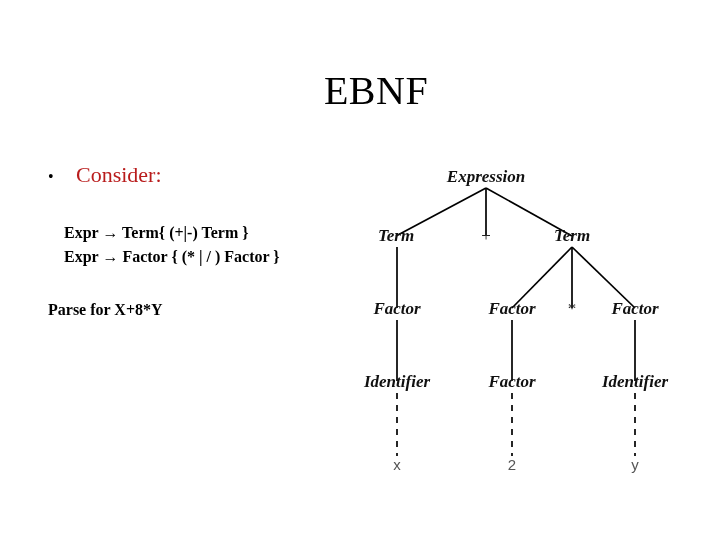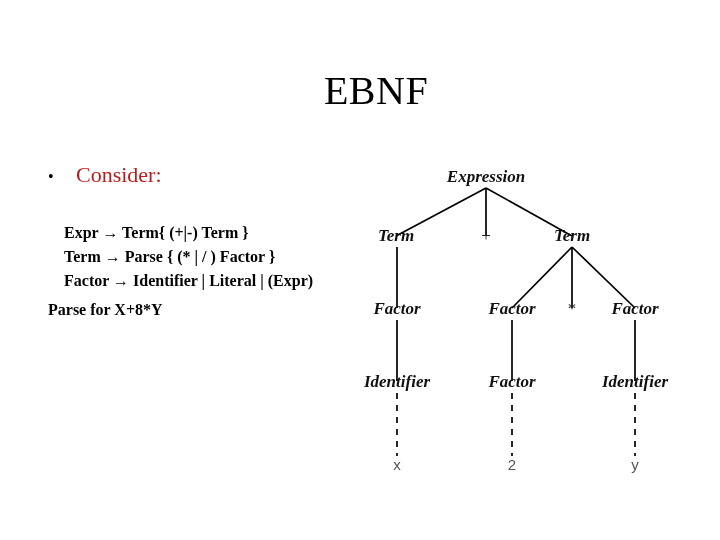--- a/index.html
+++ b/index.html
@@ -130,22 +130,21 @@
 
   <div id="slide-title">EBNF</div>
 
   <div id="bullet-row">
     <span id="bullet-glyph">•</span>
     <span id="bullet-text">Consider:</span>
   </div>
 
   <div id="grammar-block">
     <div class="grammar-line">Expr → Term{ (+|-) Term }</div>
-    <div class="grammar-line">Term → Parse { (* | / ) Factor }</div>
-    <div class="grammar-line">Factor → Identifier | Literal | (Expr)</div>
+    <div class="grammar-line">Expr → Factor { (* | / ) Factor }</div>
   </div>
 
   <div id="parse-note">Parse for X+8*Y</div>
 
   <div id="parse-tree">
 
     <svg id="tree-edges" viewBox="0 0 380 350">
       <g stroke="#000000" stroke-width="1.7" fill="none" stroke-linecap="butt">
 
         <line x1="146" y1="48" x2="56" y2="96"></line>

